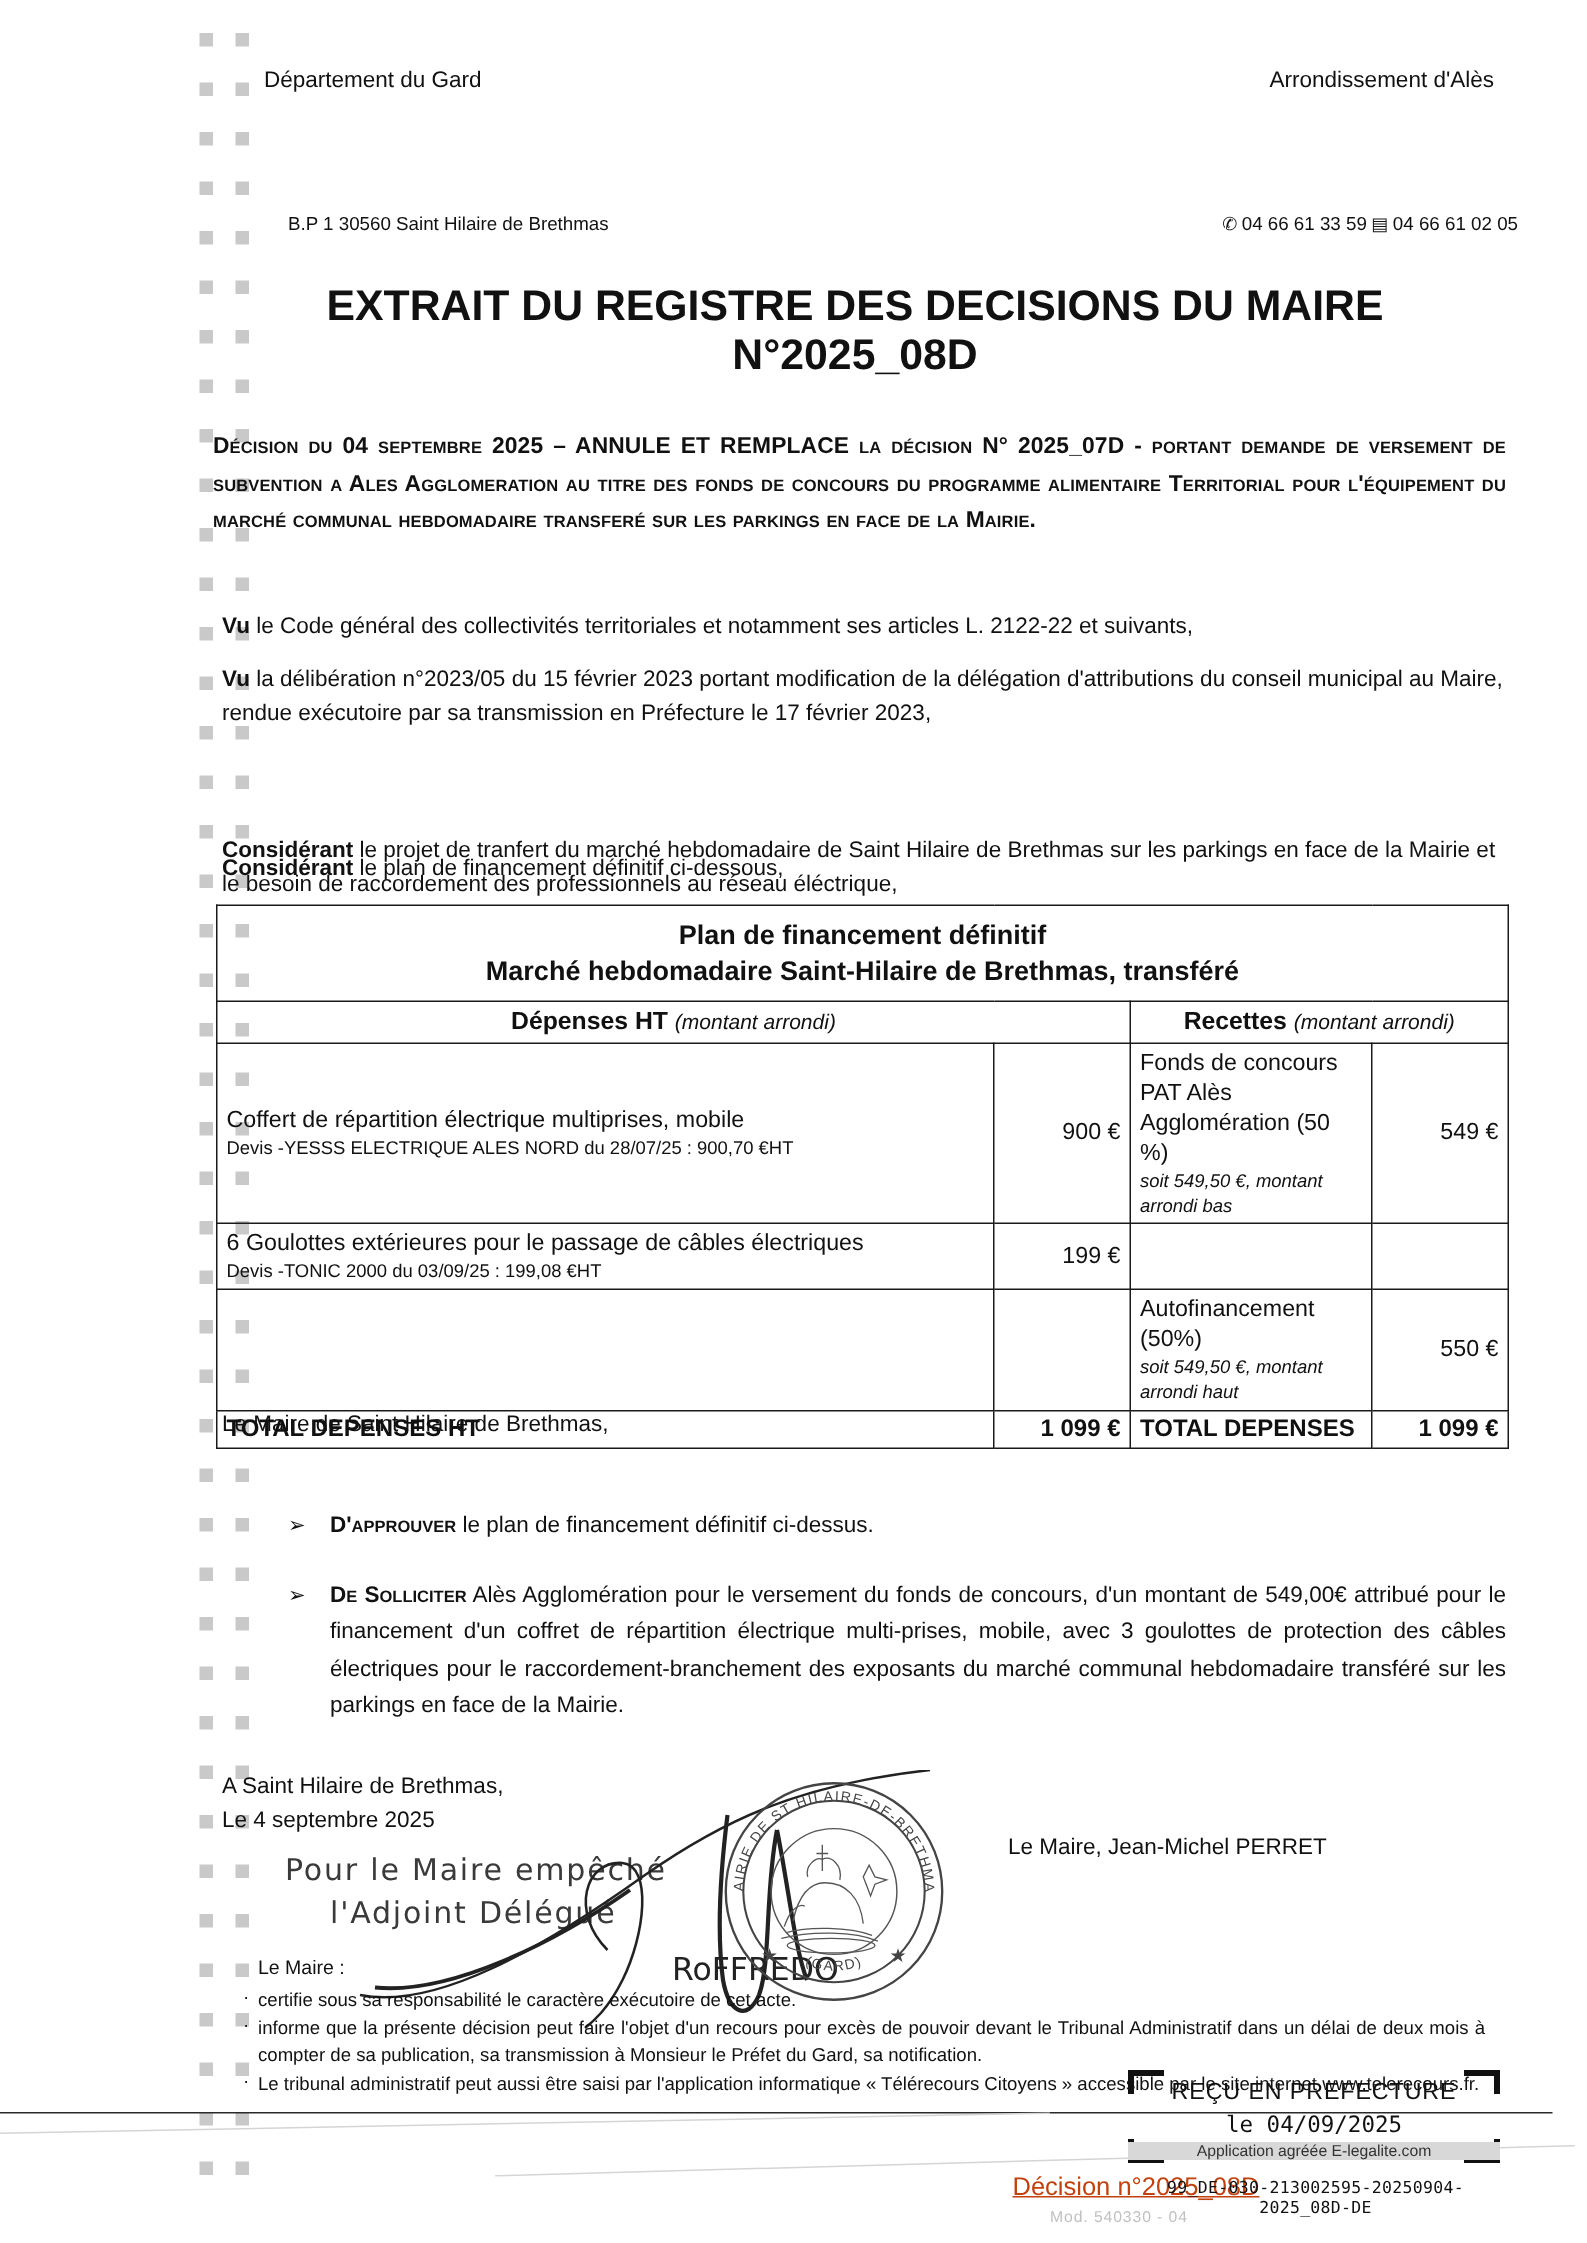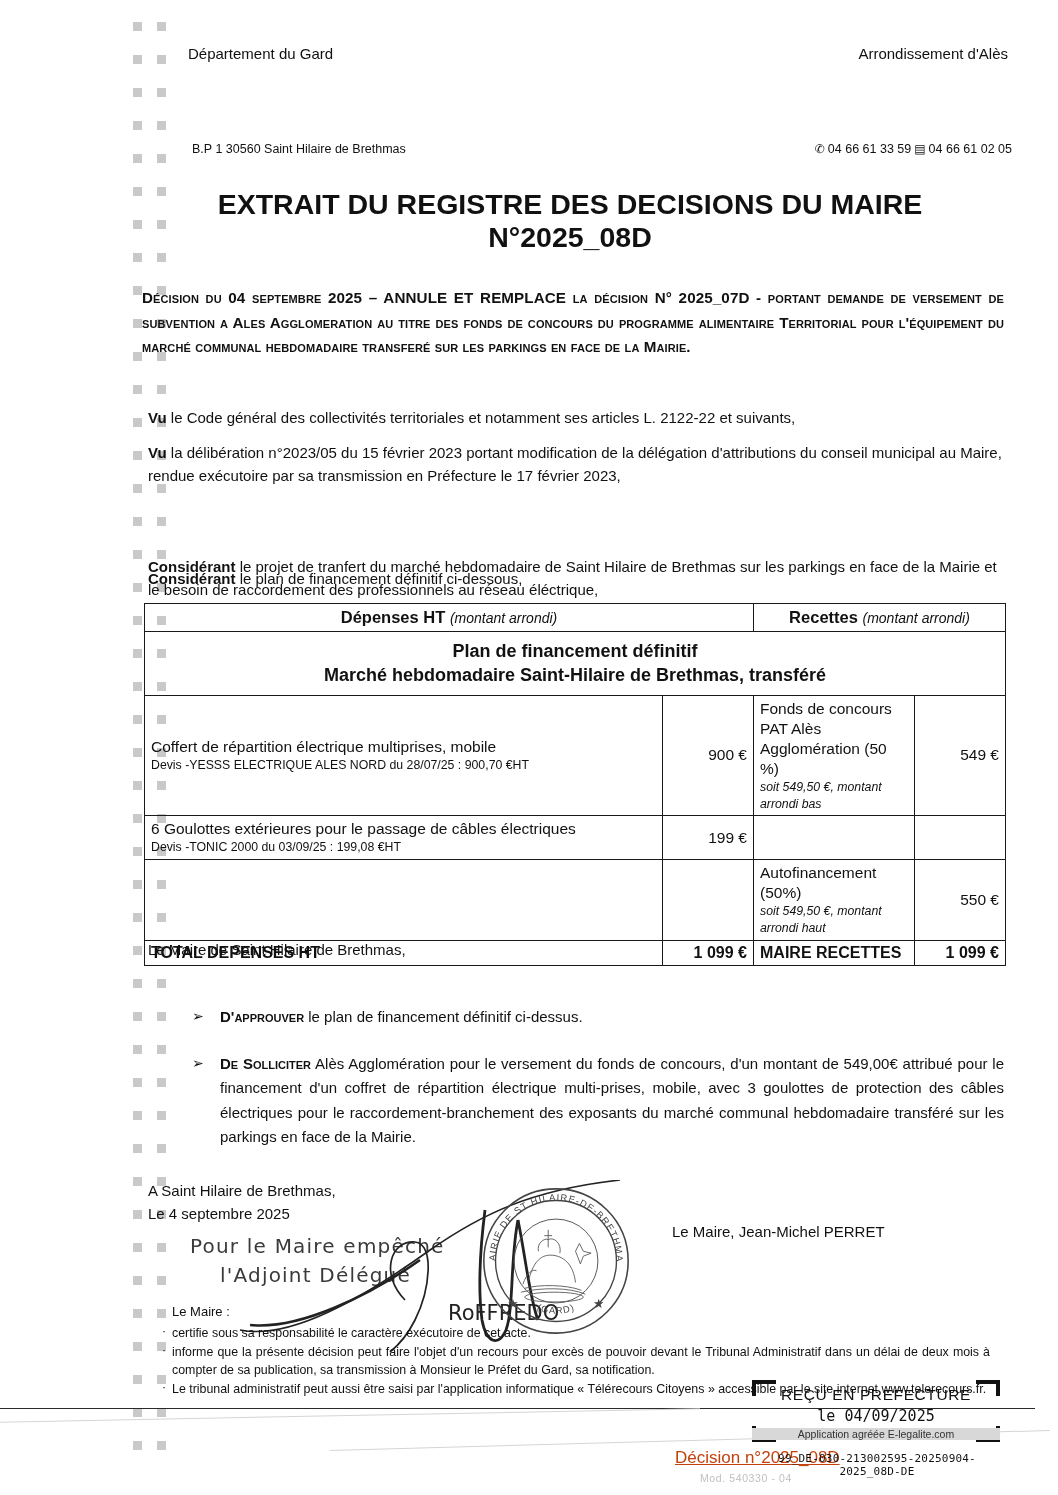--- a/index.html
+++ b/index.html
@@ -6,21 +6,21 @@
   body{width:1058px;height:1495px;position:relative;overflow:hidden;
        font-family:"Liberation Sans",sans-serif;color:#111;}
 
   
   #margin-marks{position:absolute;left:0;top:0;width:180px;height:1495px;}
   #margin-marks .mk{position:absolute;width:9px;height:9px;background:#c9c9c9;}
 
   
   #page{position:absolute;left:0;top:0;width:1058px;height:1495px;}
 
-  .hdr-row{position:absolute;left:188px;top:45px;width:820px;
+  .hdr-row{position:absolute;left:176px;top:45px;width:820px;
            display:flex;justify-content:space-between;font-size:15px;}
   .hdr-row .l,.hdr-row .r{white-space:nowrap;}
 
   #commune-box{position:absolute;left:196px;top:84px;width:800px;height:46px;
        border:1.6px solid #111;display:flex;align-items:center;justify-content:center;}
   #commune-box span{font-size:30px;font-weight:bold;letter-spacing:.2px;
        font-family:"Liberation Sans",sans-serif;}
 
   .sub-row{position:absolute;left:192px;top:142px;width:820px;
            display:flex;justify-content:space-between;font-size:12.5px;gap:40px;}
@@ -235,33 +235,33 @@
   <div class="para" id="p3">
     <b>Considérant</b><span> le projet de tranfert du marché hebdomadaire de Saint Hilaire de Brethmas sur les parkings en face de la Mairie et le besoin de raccordement des professionnels au réseau éléctrique,</span>
   </div>
   <div class="para" id="p4">
     <b>Considérant</b><span> le plan de financement définitif ci-dessous,</span>
   </div>
 
   <table id="fin-table">
     <tbody>
         <tr>
+      <td colspan="4" class="title-cell">
+        <div>Plan de financement définitif</div>
+        <div>Marché hebdomadaire Saint-Hilaire de Brethmas, transféré</div>
+      </td>
+    </tr>
+    <tr>
       <td colspan="2" class="colhead">
         <span>Dépenses HT</span>
         <i>(montant arrondi)</i>
       </td>
       <td colspan="2" class="colhead">
         <span>Recettes</span>
         <i>(montant arrondi)</i>
-      </td>
-    </tr>
-    <tr>
-      <td colspan="4" class="title-cell">
-        <div>Plan de financement définitif</div>
-        <div>Marché hebdomadaire Saint-Hilaire de Brethmas, transféré</div>
       </td>
     </tr>
 
     <tr>
       <td class="cell-l">
         <div class="lbl-main">Coffert de répartition électrique multiprises, mobile</div>
         <div class="lbl-sub">Devis -YESSS ELECTRIQUE ALES NORD du 28/07/25 : 900,70 €HT</div>
       </td>
       <td class="amt">900 €</td>
       <td class="cell-r">
@@ -292,21 +292,21 @@
       <td class="cell-r">
         <div class="lbl-main">Autofinancement (50%)</div>
         <div class="lbl-sub it">soit 549,50 €, montant arrondi haut</div>
       </td>
       <td class="amt">550 €</td>
     </tr>
 
     <tr class="total-row">
       <td>TOTAL DEPENSES HT</td>
       <td class="amt">1 099 €</td>
-      <td>MAIRE RECETTES</td>
+      <td>TOTAL DEPENSES</td>
       <td class="amt">1 099 €</td>
     </tr>
   </tbody>
     </table>
 
   <div id="maire-line">Le Maire de Saint Hilaire de Brethmas,</div>
 
   <div class="bullet" id="b1">
     <span class="arw">➢</span>
     <span class="txt"><span class="sc">D'approuver</span><span> le plan de financement définitif ci-dessus.</span></span>

